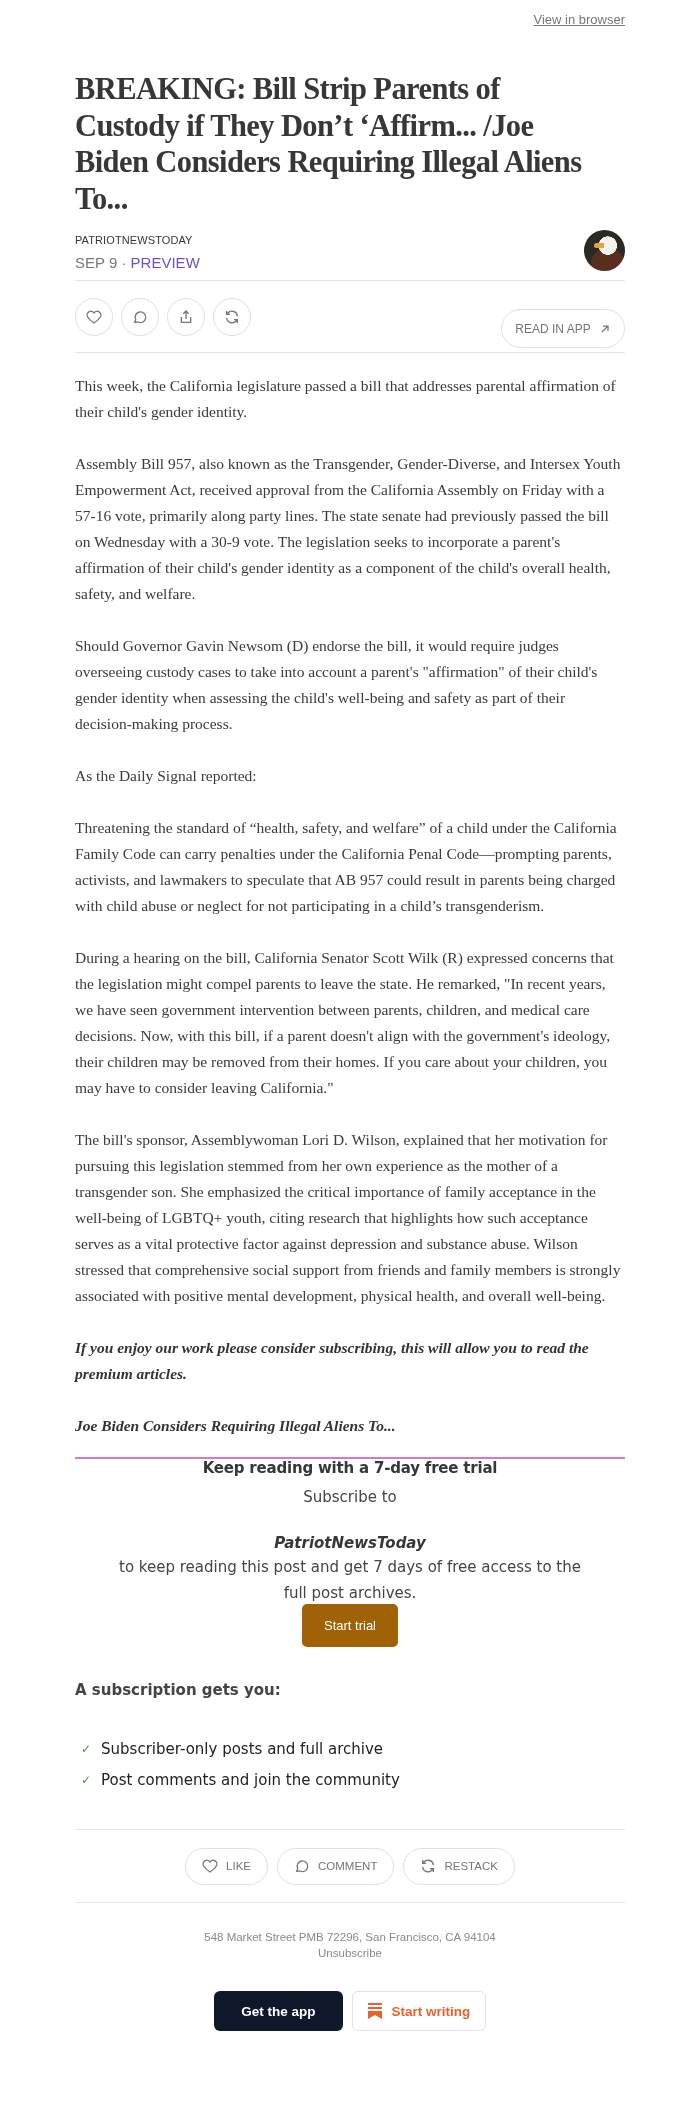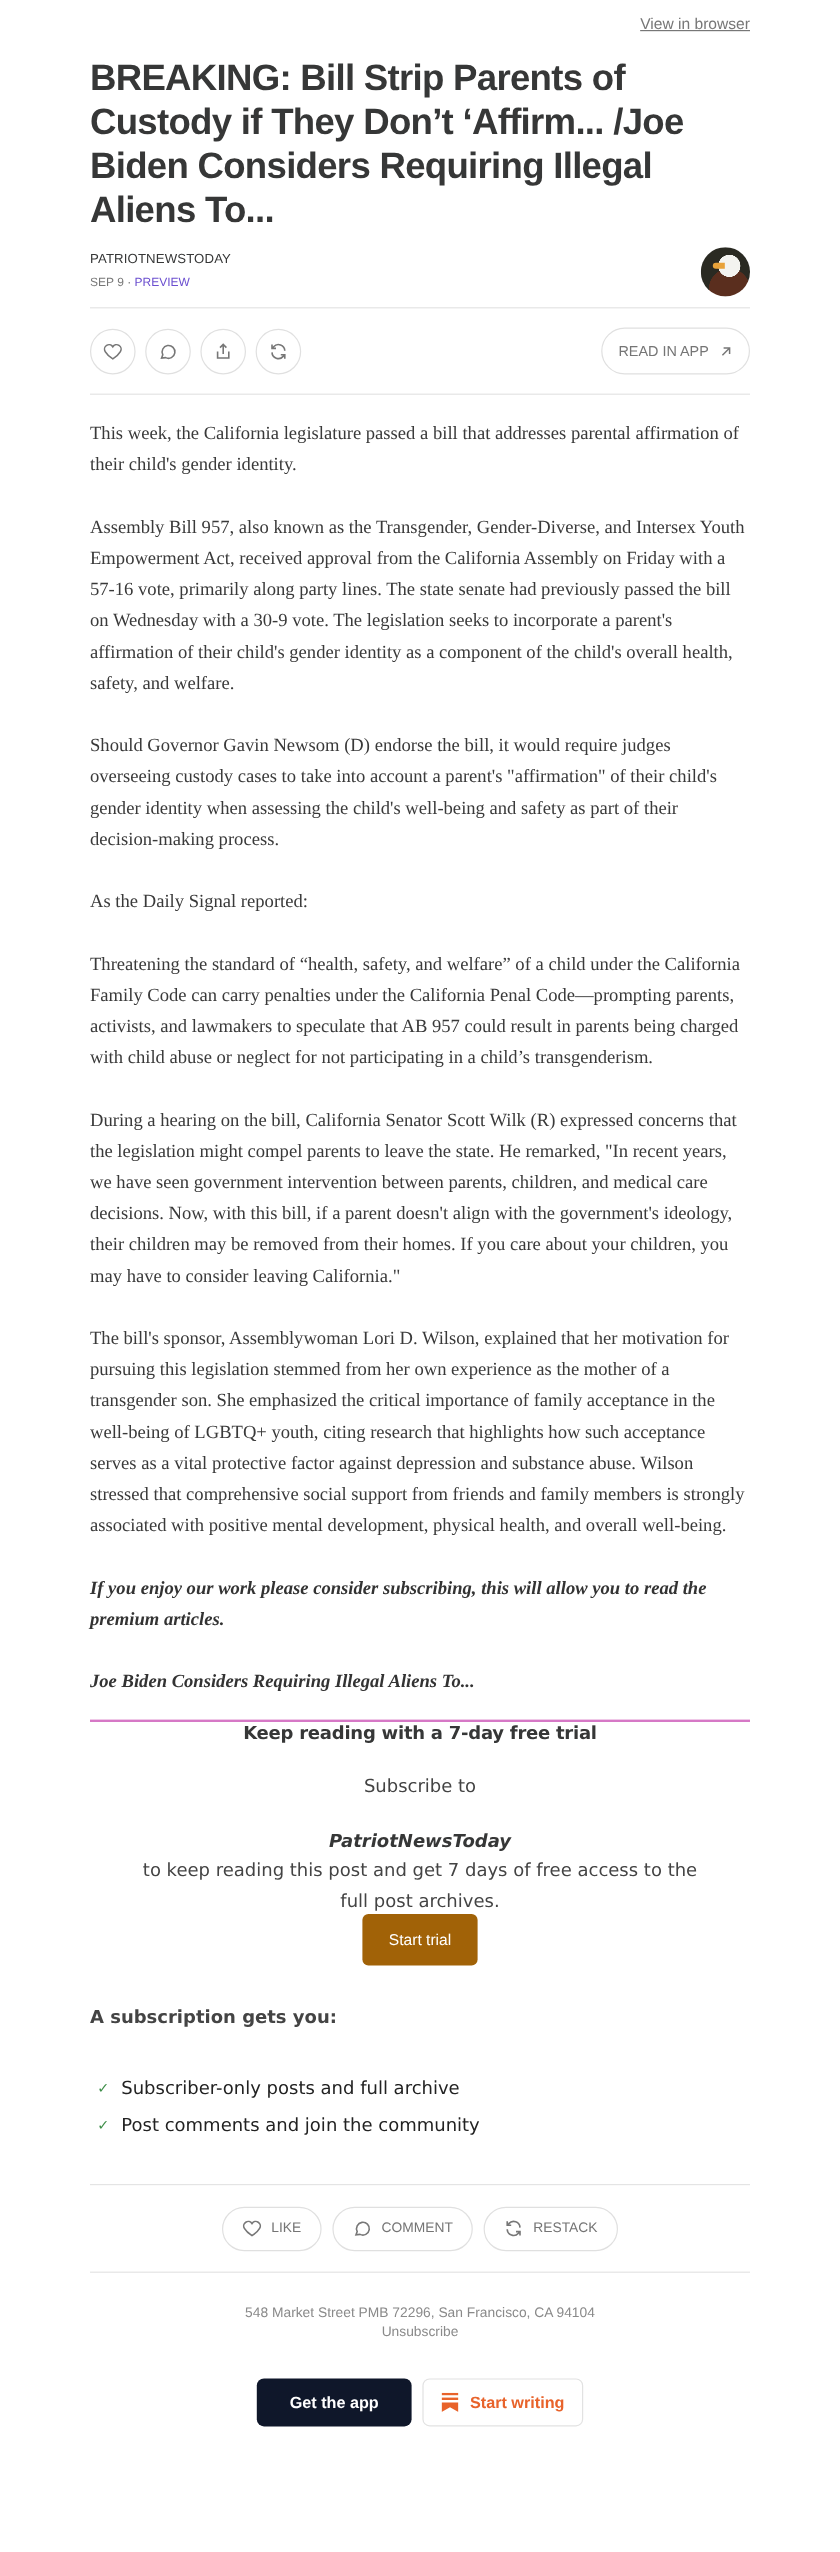--- a/index.html
+++ b/index.html
@@ -1,38 +1,38 @@
 <!DOCTYPE html>
 <html><head>
 <meta charset="utf-8">
 <style>
   * { box-sizing: border-box; margin: 0; padding: 0; }
   html, body { background: #ffffff; }
   body { width: 700px; min-height: 2127px; position: relative; font-family: "DejaVu Sans", sans-serif; color: #363737; }
   .wrap { width: 550px; margin: 0 auto; position: relative; }
   .view-browser { position: absolute; right: 0; top: 12px; font-size: 13px; color: #777; text-decoration: underline; font-family: "Liberation Sans", sans-serif; cursor: pointer; }
-  .title { padding-top: 47px; font-family: Liberation Sans, sans-serif; font-weight: bold; font-size: 30.5px; line-height: 36.5px; color: #363737; letter-spacing: -0.6px; width: 520px; }
+  .title { padding-top: 71px; font-family: Liberation Serif, serif; font-weight: bold; font-size: 30.5px; line-height: 36.5px; color: #363737; letter-spacing: -0.6px; width: 520px; }
   .meta { position: relative; margin-top: 17px; height: 46px; }
   .pub-name { font-size: 11px; color: #363737; font-family: "Liberation Sans", sans-serif; letter-spacing: 0.1px; }
-  .pub-date { font-size: 10px; color: #777; margin-top: 8px; font-family: "Liberation Sans", sans-serif; }
+  .pub-date { font-size: 15px; color: #777; margin-top: 8px; font-family: "Liberation Sans", sans-serif; }
   .pub-date .preview { color: #6b4fcf; }
   .avatar { position: absolute; right: 0; top: -4px; width: 41px; height: 41px; border-radius: 50%; overflow: hidden;
     background: radial-gradient(circle at 58% 38%, #f3f3f0 0 26%, transparent 27%), radial-gradient(circle at 58% 85%, #5a2e1e 0 40%, transparent 41%), #2a2a22; }
   .avatar .beak { position: absolute; left: 10px; top: 13px; width: 10px; height: 5px; background: #e8a23a; border-radius: 5px 0 0 5px; }
   .divider { height: 1px; background: #e4e4e4; }
   .actions { height: 71px; display: flex; align-items: center; position: relative; }
   .circ { width: 38px; height: 38px; border-radius: 50%; border: 1px solid #e0e0e0; display: flex; align-items: center; justify-content: center; margin-right: 8px; cursor: pointer; }
-  .read-app { position: absolute; right: 0; top: 16px; height: 39px; width: 124px; border: 1px solid #e0e0e0; border-radius: 20px; display: flex; align-items: center; justify-content: center; gap: 8px; font-size: 12px; color: #757575; font-family: "Liberation Sans", sans-serif; cursor: pointer; }
+  .read-app { position: absolute; right: 0; top: 28px; height: 39px; width: 124px; border: 1px solid #e0e0e0; border-radius: 20px; display: flex; align-items: center; justify-content: center; gap: 8px; font-size: 12px; color: #757575; font-family: "Liberation Sans", sans-serif; cursor: pointer; }
   .body { margin-top: 20px; font-family: "Liberation Serif", serif; font-size: 15.5px; line-height: 26px; color: #3a3a3a; }
   .body p { margin-bottom: 26px; }
   .body p.italic { font-style: italic; font-weight: bold; color: #333; }
   .pink-rule { height: 2px; background: #d678c6; margin-top: -8px; }
   .paywall { text-align: center; }
   .paywall h2 { font-size: 15px; font-weight: bold; color: #363737; letter-spacing: -0.2px; }
-  .paywall .sub { margin-top: 26px; font-size: 15px; color: #444; }
+  .paywall .sub { margin-top: 11px; font-size: 15px; color: #444; }
   .paywall .pubname { margin-top: 28px; font-size: 15px; font-weight: bold; font-style: italic; color: #363737; }
   .paywall .desc { font-size: 15px; line-height: 26px; color: #444; width: 470px; margin: 2px auto 0; }
   .start-trial { display: inline-block; width: 96px; height: 43px; line-height: 43px; background: #a16207; color: #fff; border-radius: 5px; font-size: 13px; font-family: "Liberation Sans", sans-serif; cursor: pointer; margin-top: -2px; }
   .gets { margin-top: 34px; font-size: 15px; font-weight: bold; color: #444; }
   .features { margin-top: 34px; list-style: none; }
   .features li { font-size: 15px; color: #222; height: 31px; display: flex; align-items: center; gap: 10px; padding-left: 6px; }
   .check { color: #3f8f4a; font-size: 12px; }
   .bottom-actions { height: 72px; display: flex; align-items: center; justify-content: center; gap: 9px; }
   .pill { height: 37px; border: 1px solid #e0e0e0; border-radius: 19px; display: flex; align-items: center; gap: 8px; padding: 0 16px; font-size: 11.5px; color: #757575; font-family: "Liberation Sans", sans-serif; cursor: pointer; }
   .footer { text-align: center; font-size: 11.5px; color: #8a8a8a; line-height: 16px; margin-top: 26px; font-family: "Liberation Sans", sans-serif; }

